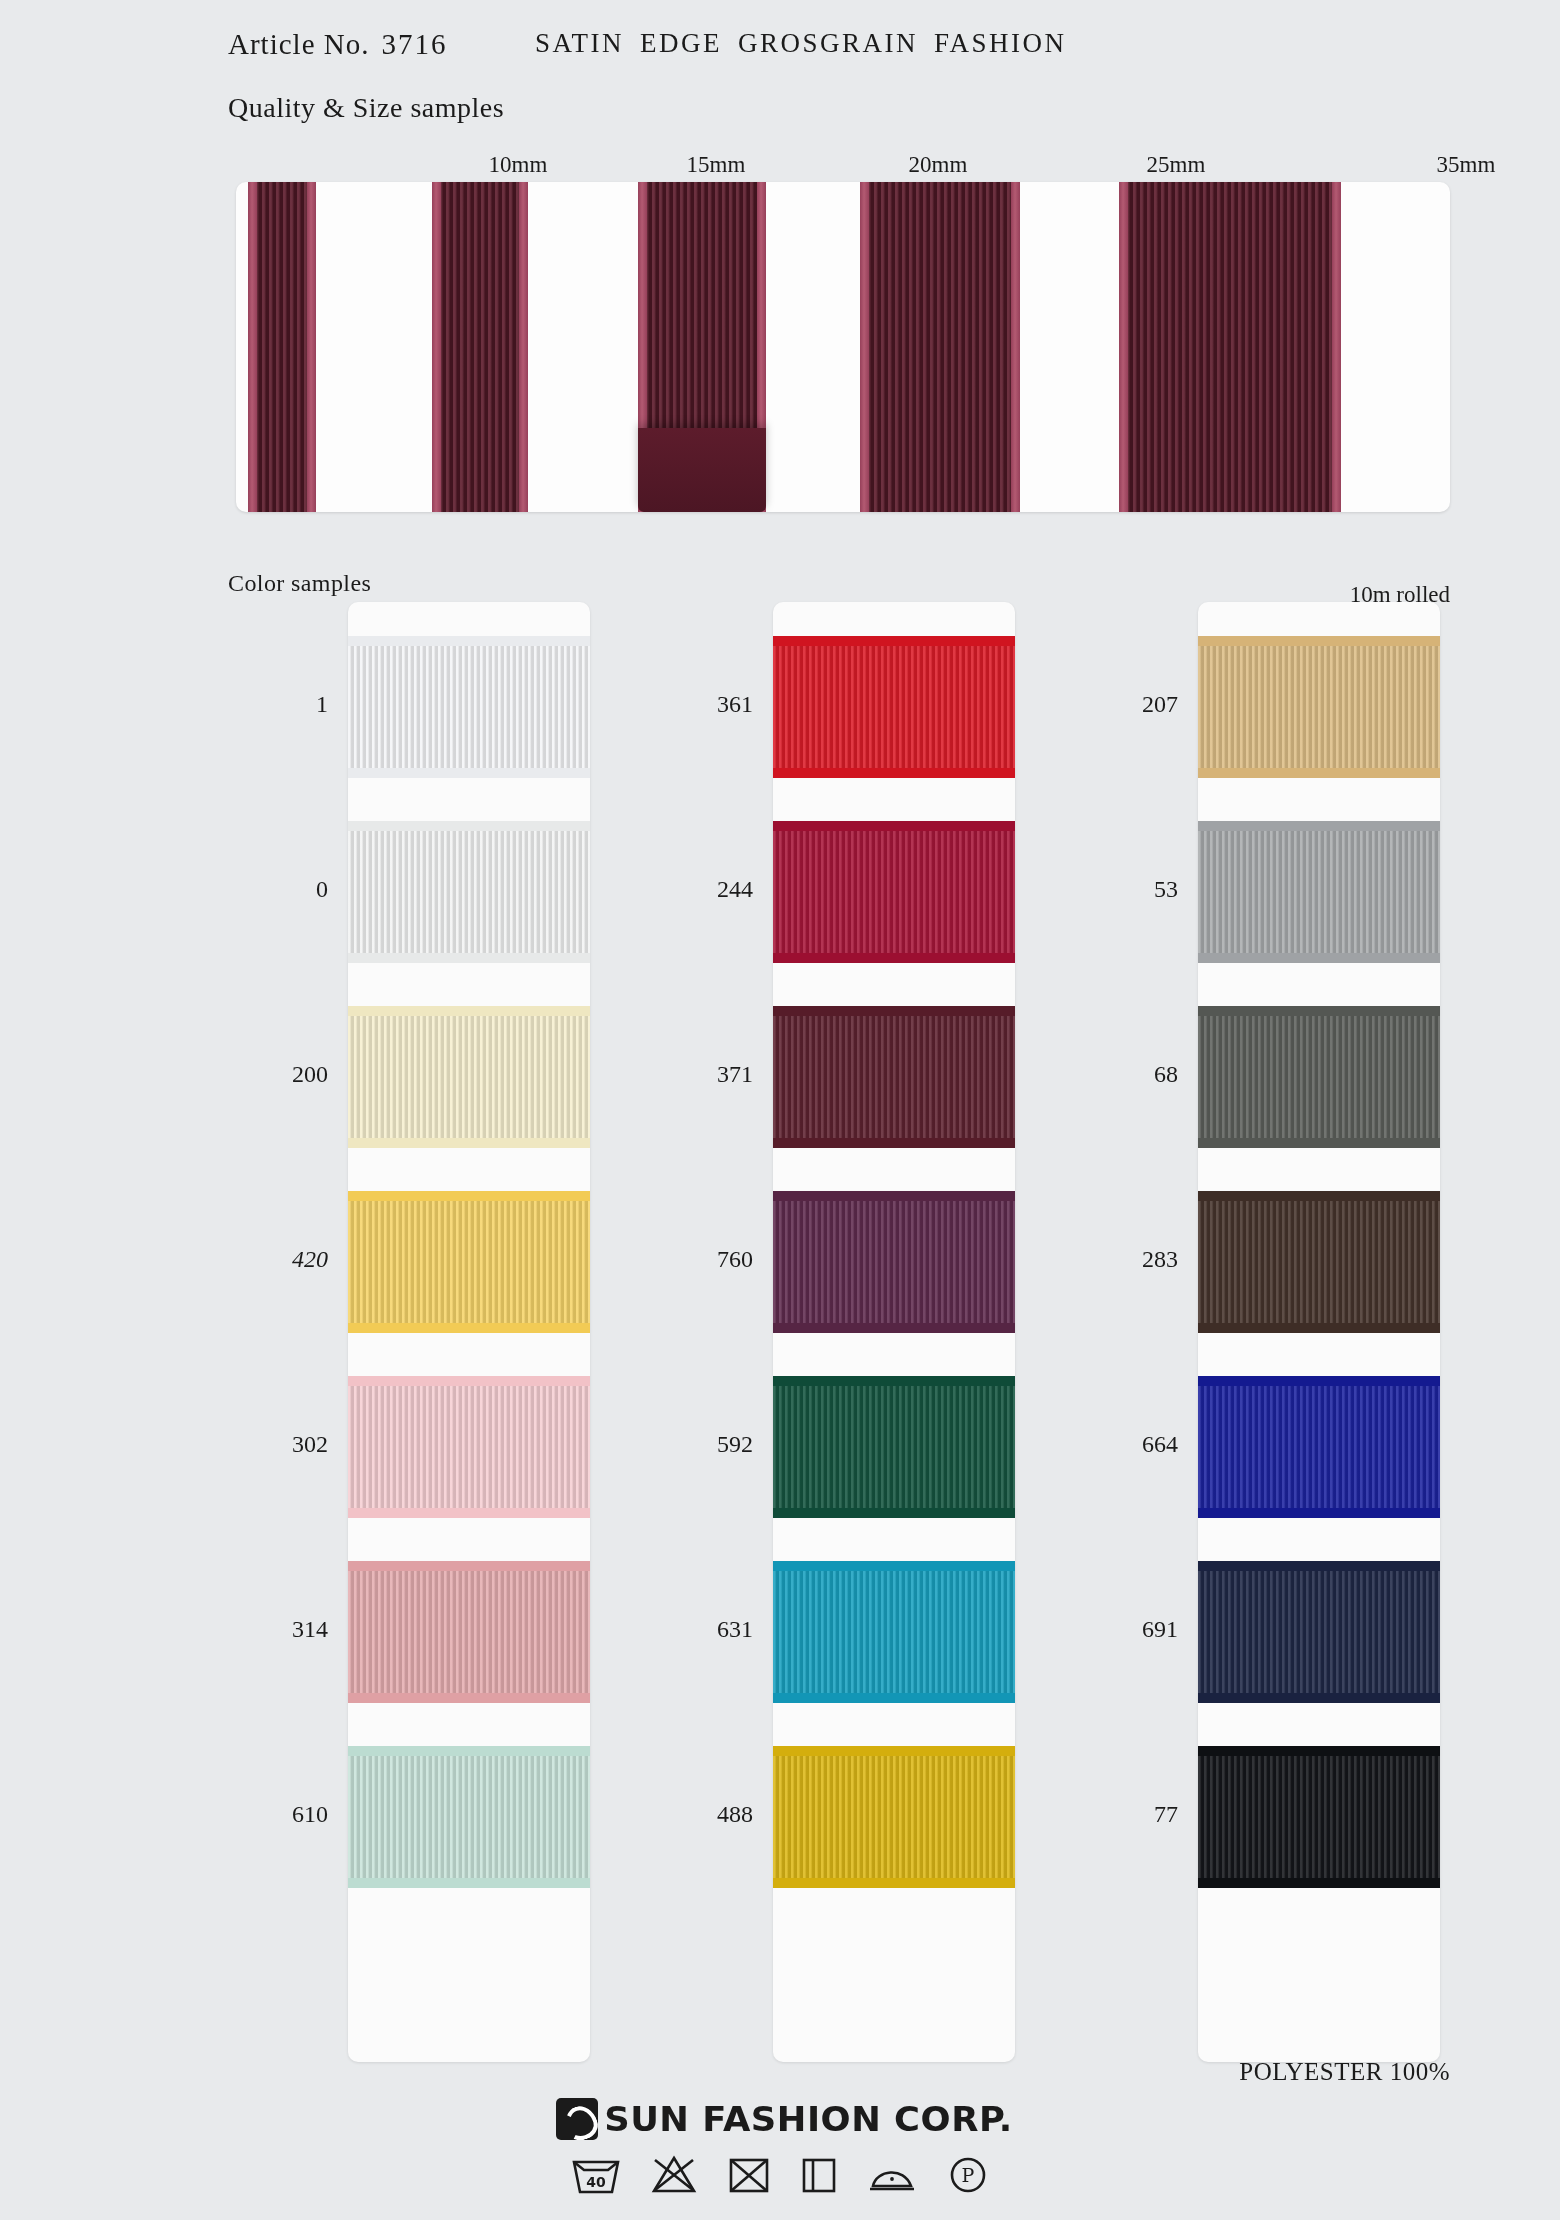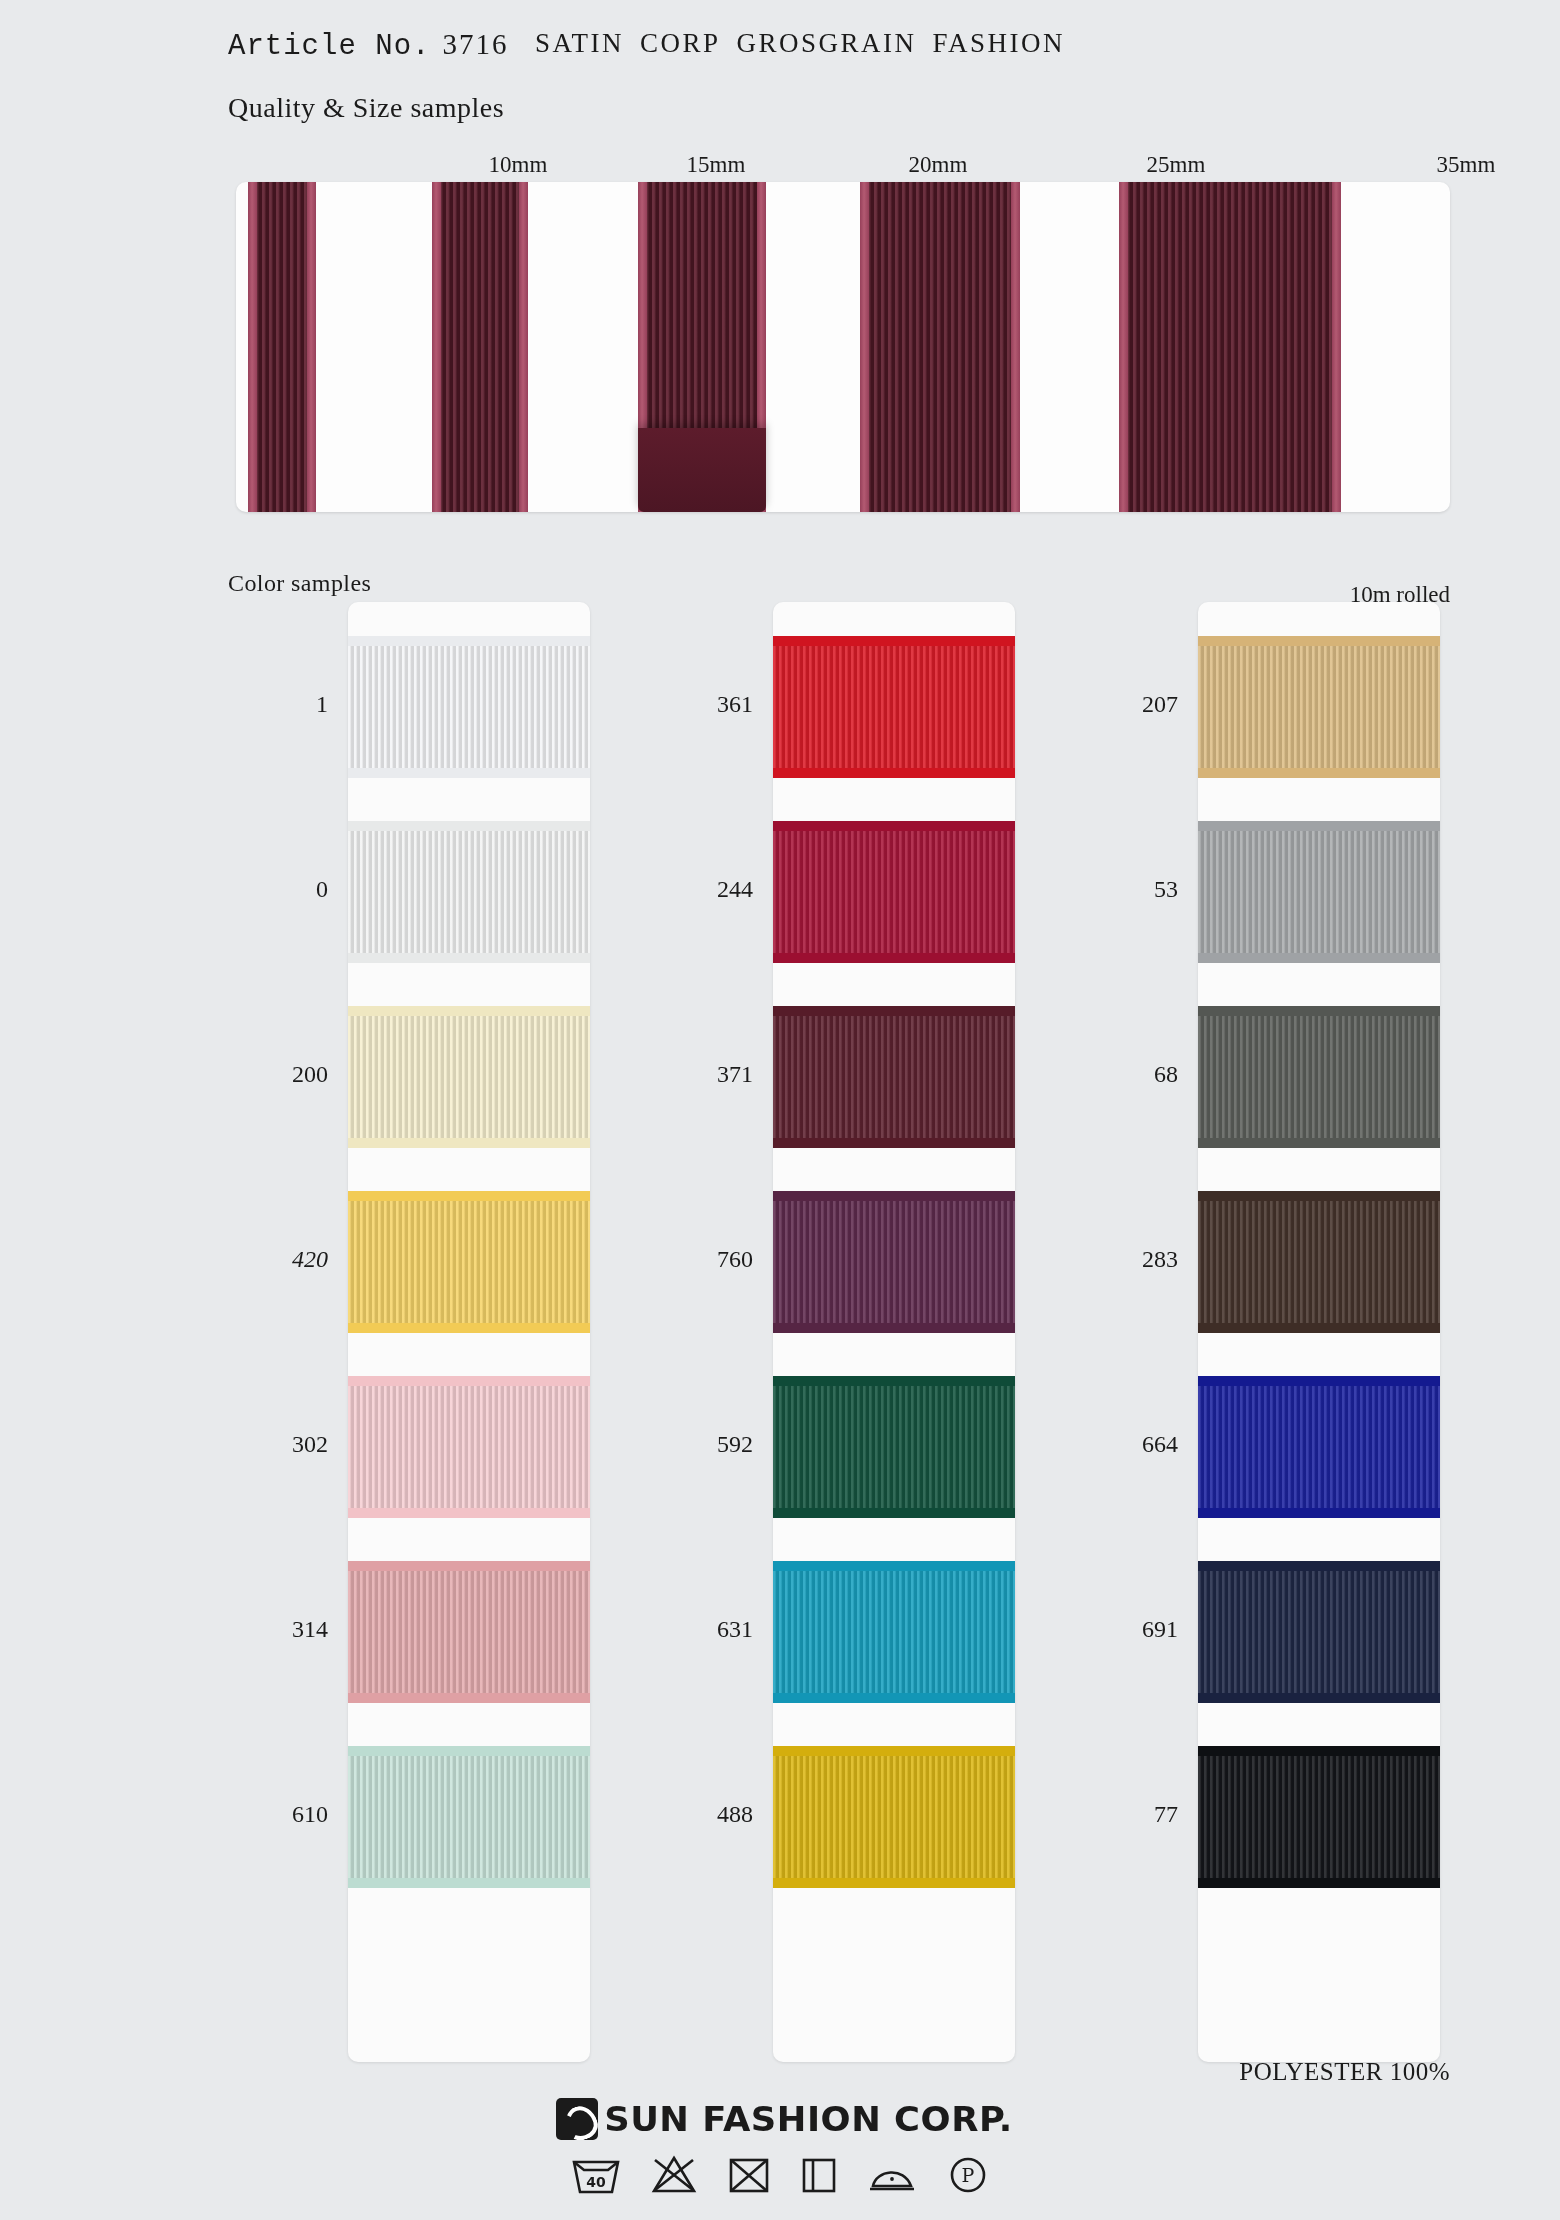--- a/index.html
+++ b/index.html
@@ -23,21 +23,20 @@
   }
   .article-line {
     position: absolute;
     left: 228px; top: 28px;
     font-size: 29px;
     letter-spacing: 0.5px;
     white-space: nowrap;
   }
   .article-line .art-no {
     letter-spacing: 1px;
-    font-family: Liberation Mono, monospace;
   }
   .article-line .art-num {
     margin-left: 12px;
     letter-spacing: 2px;
   }
   .title-line {
     position: absolute;
     left: 535px; top: 28px;
     font-size: 27px;
     letter-spacing: 2.5px;
@@ -196,21 +195,21 @@
   .care-icon { display: block; }
 </style>
 </head>
 <body>
 
 <div class="header">
   <div class="article-line">
     <span class="art-no">Article No.</span><span class="art-num">3716</span>
   </div>
   <div class="title-line">
-    <span>SATIN</span><span>CORP</span><span>GROSGRAIN</span><span>FASHION</span>
+    <span>SATIN</span><span>EDGE</span><span>GROSGRAIN</span><span>FASHION</span>
   </div>
   <div class="quality-label">Quality &amp; Size samples</div>
 </div>
 
 <div class="size-labels">
   <div class="size-label" id="sl0" style="left: 282px;">10mm</div>
   <div class="size-label" id="sl1" style="left: 480px;">15mm</div>
   <div class="size-label" id="sl2" style="left: 702px;">20mm</div>
   <div class="size-label" id="sl3" style="left: 940px;">25mm</div>
   <div class="size-label" id="sl4" style="left: 1230px;">35mm</div>

